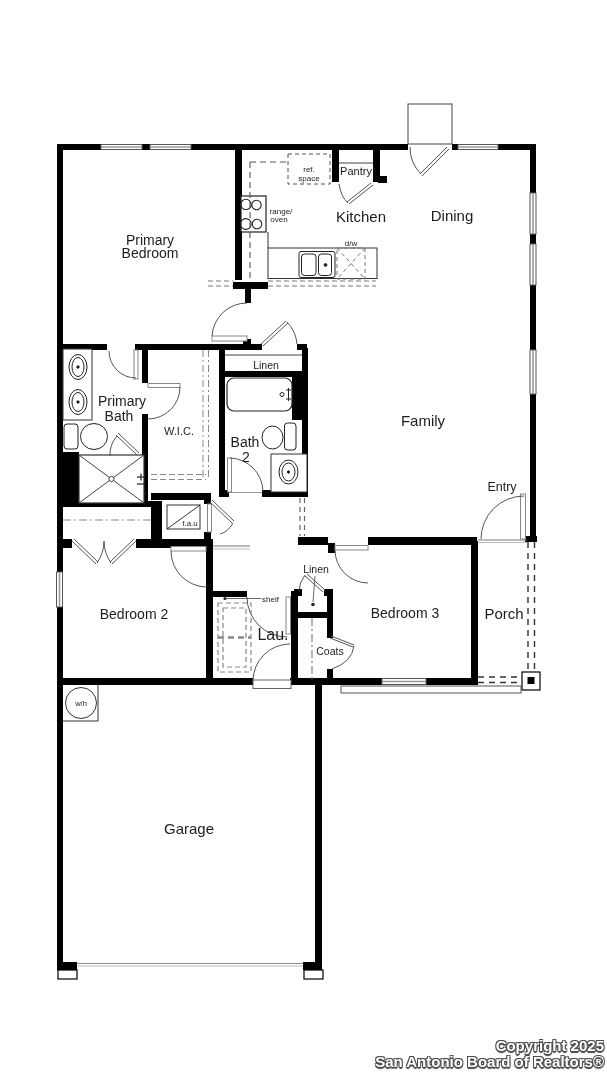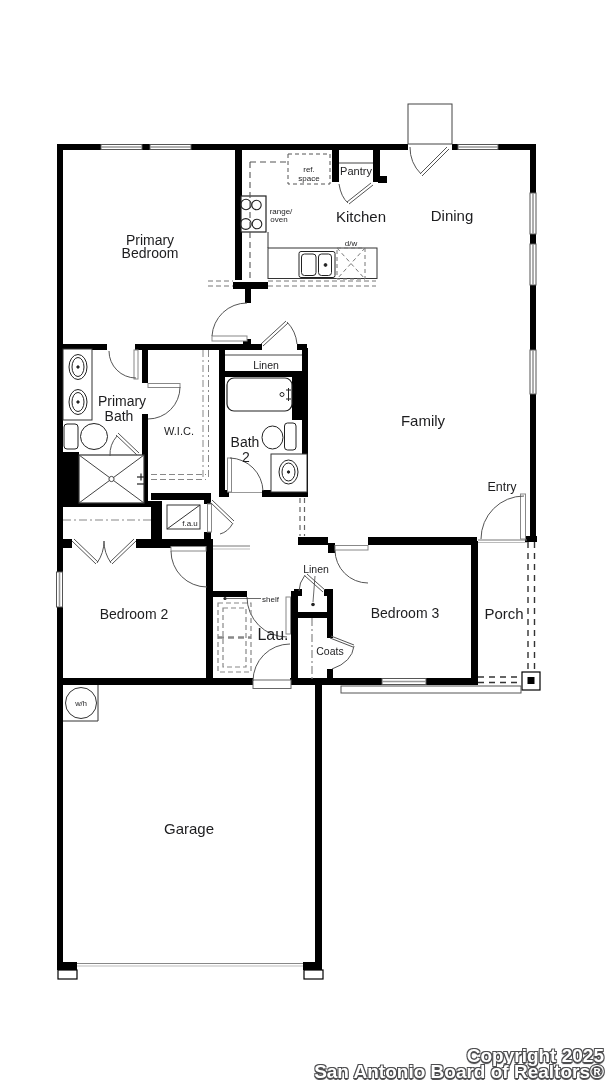--- a/index.html
+++ b/index.html
@@ -476,14 +476,14 @@
 
 <text x="134" y="619" text-anchor="middle" class="lbl">Bedroom 2</text>
 
 <text x="405" y="618" text-anchor="middle" class="lbl">Bedroom 3</text>
 
 <text x="504" y="619" text-anchor="middle" style="font-size:15px">Porch</text>
 
 <text x="189" y="834" text-anchor="middle" style="font-size:15px">Garage</text>
 </svg>
 
-<div style="position:absolute;right:3px;bottom:1px;text-align:right;font-family:'Liberation Sans',sans-serif;font-weight:bold;font-size:19px;line-height:15.5px;color:#fff;text-shadow:-1px -1px 0 #4d4d4f,1px -1px 0 #4d4d4f,-1px 1px 0 #4d4d4f,1px 1px 0 #4d4d4f,0 2px 1px #3f3f41;">Copyright 2025<br>San Antonio Board of Realtors®</div>
+<div style="position:absolute;right:3px;bottom:11px;text-align:right;font-family:'Liberation Sans',sans-serif;font-weight:bold;font-size:15px;line-height:15.5px;color:#fff;text-shadow:-1px -1px 0 #4d4d4f,1px -1px 0 #4d4d4f,-1px 1px 0 #4d4d4f,1px 1px 0 #4d4d4f,0 2px 1px #3f3f41;">Copyright 2025<br>San Antonio Board of Realtors®</div>
 </div>
 
 </body></html>

